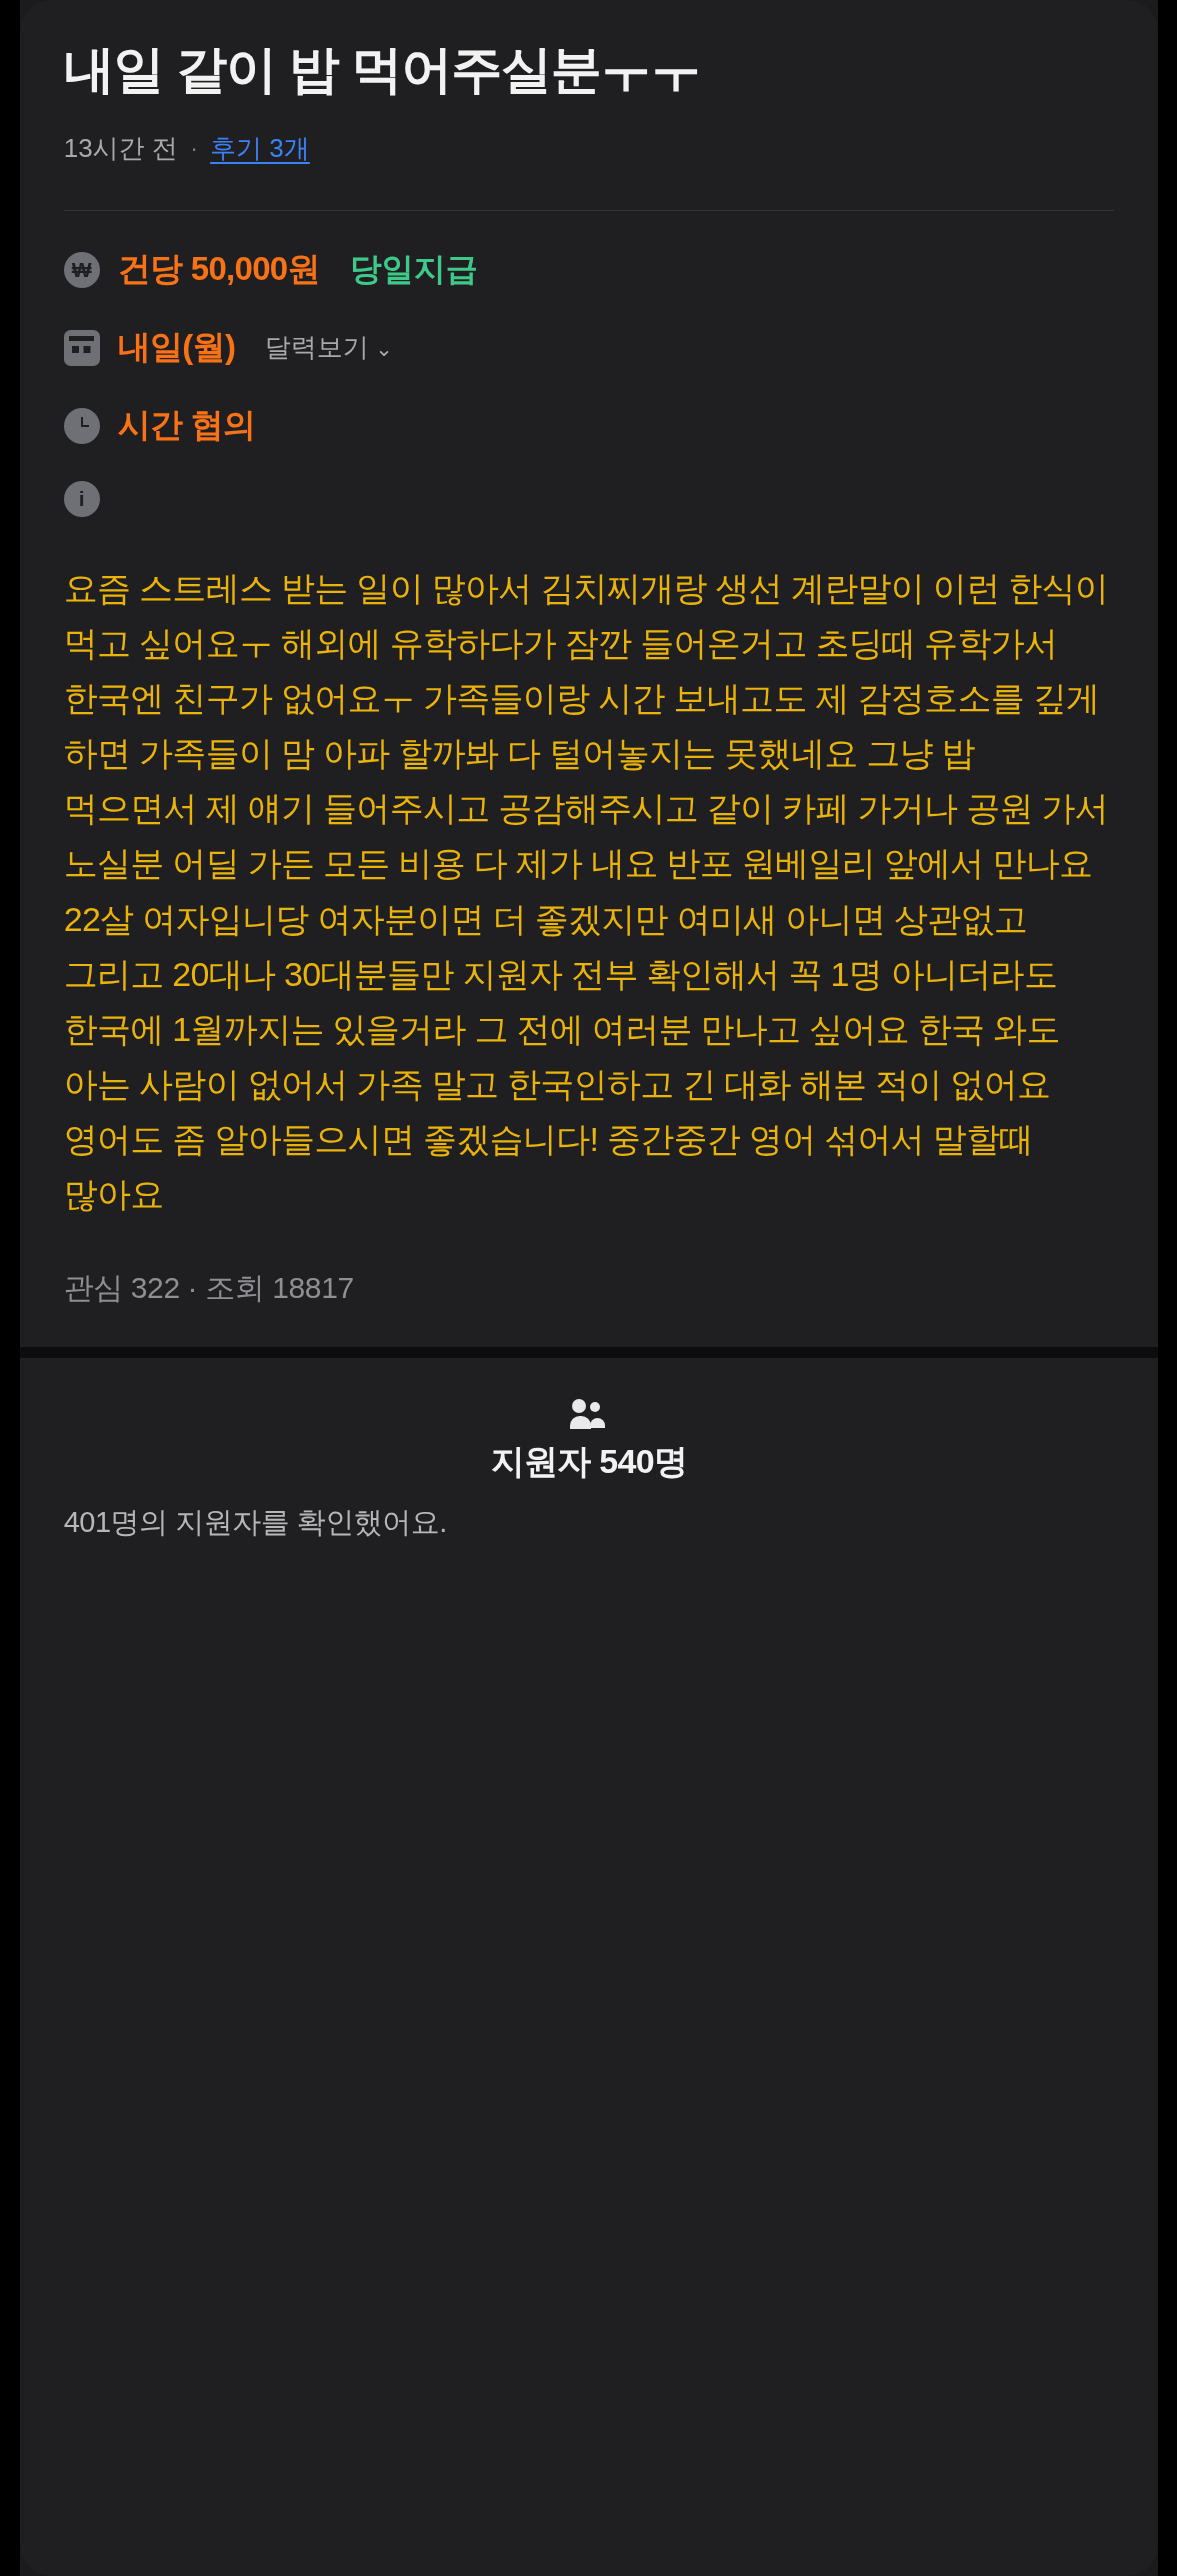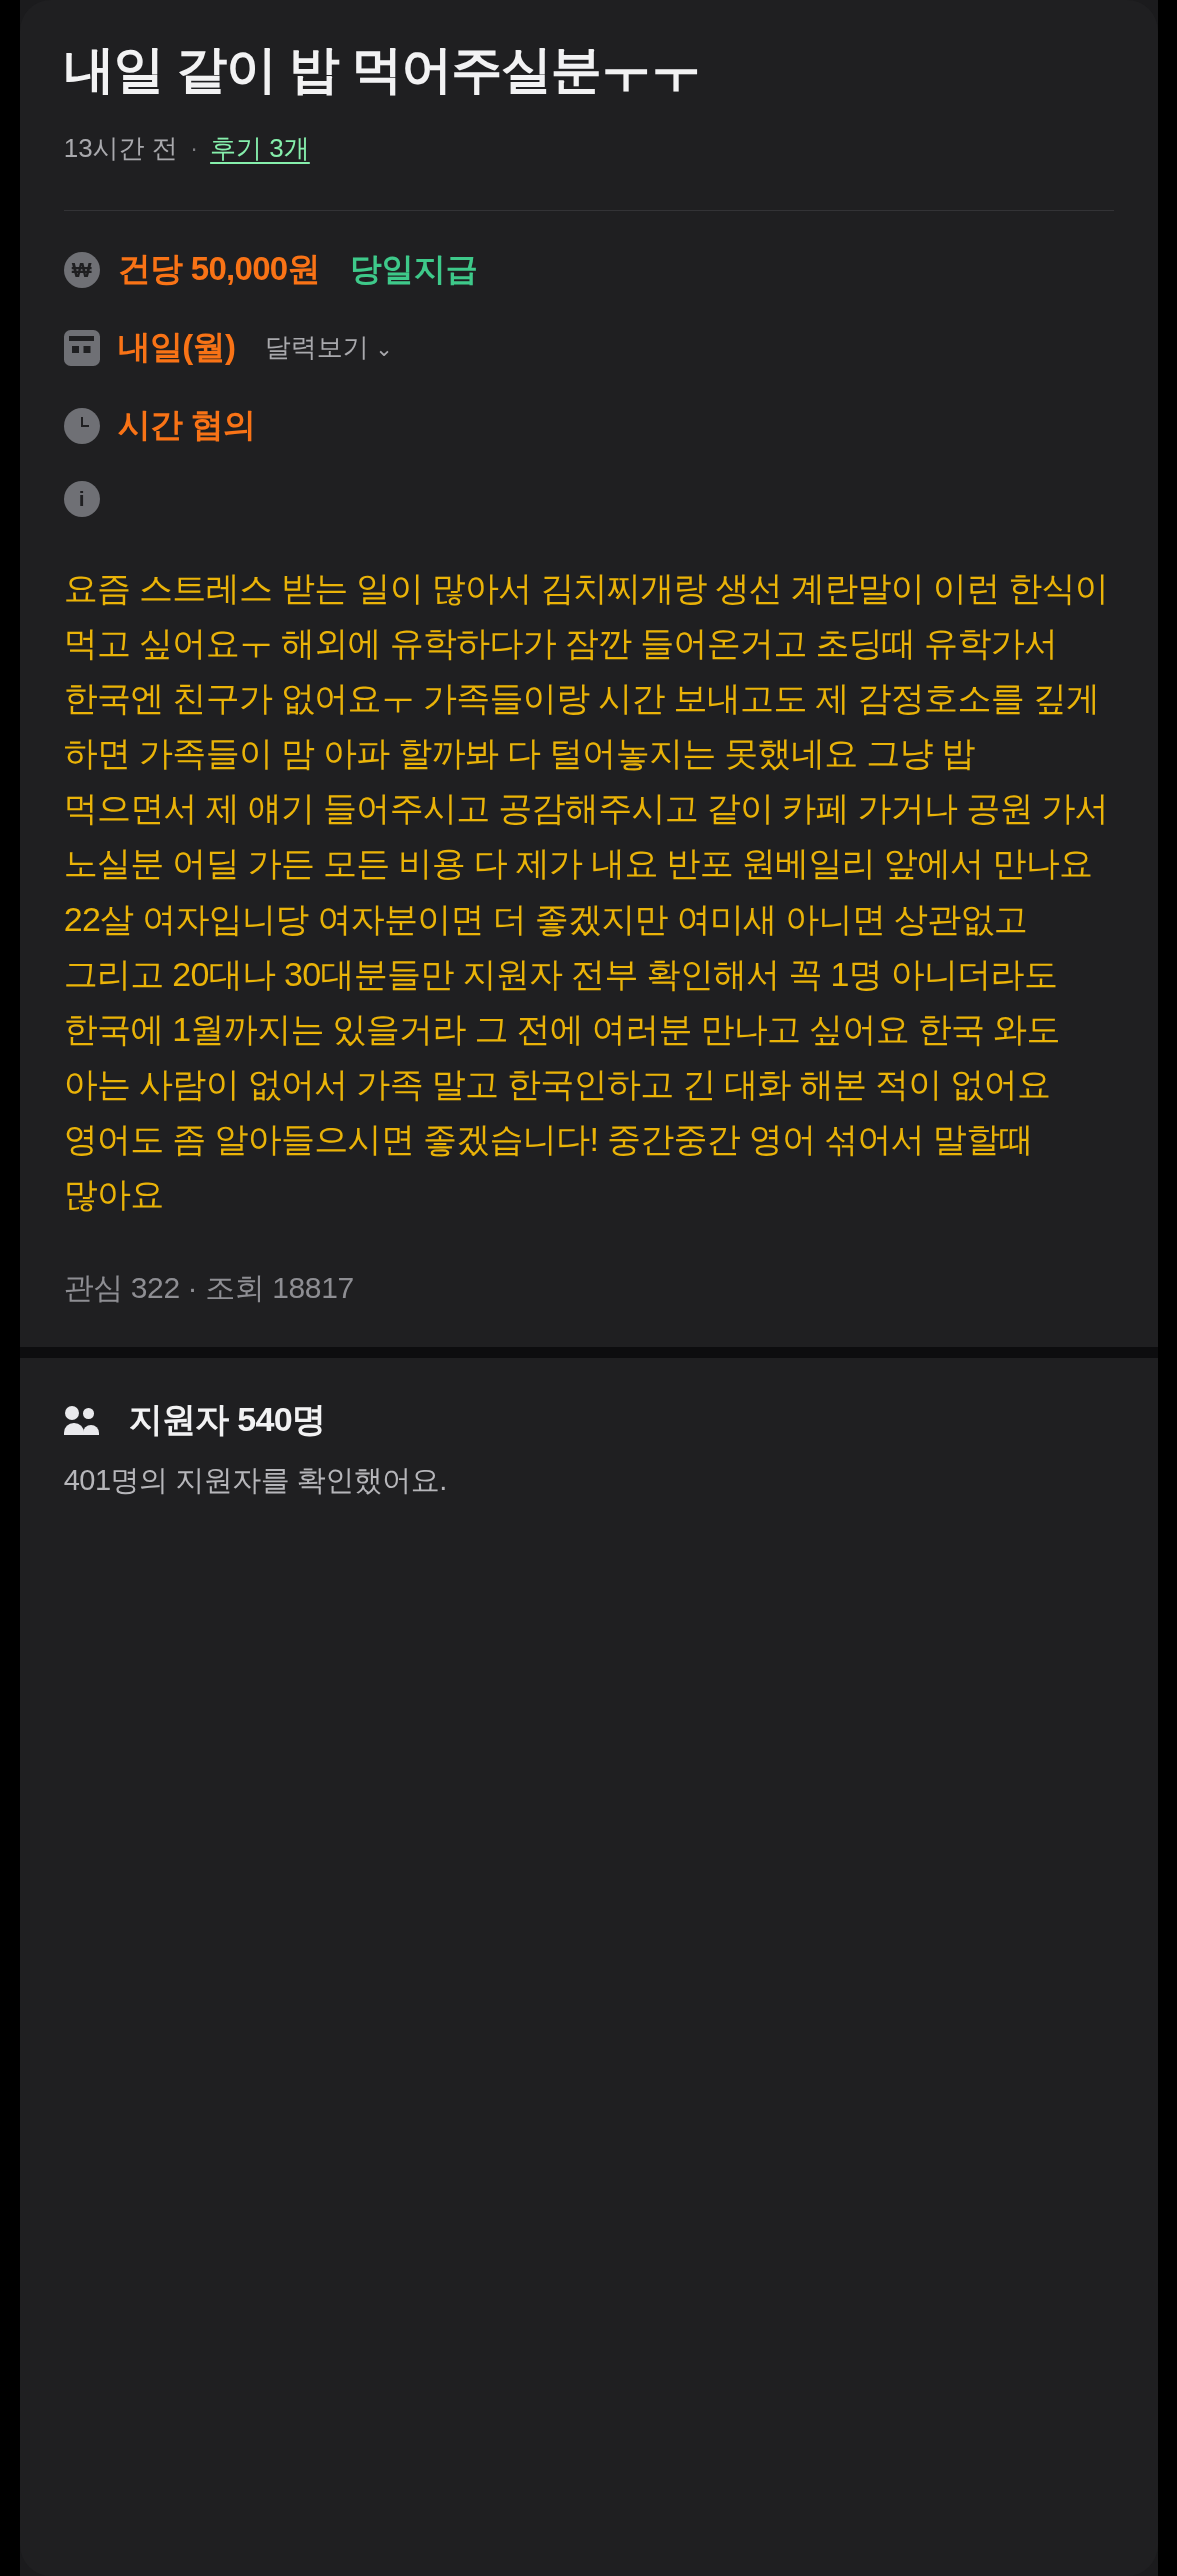--- a/index.html
+++ b/index.html
@@ -59,21 +59,21 @@
     display: flex;
     align-items: center;
     gap: 9px;
   }
   .meta-sep {
     color: #7d7d82;
     font-size: 23px;
     padding: 0 3.3px;
   }
   .meta-link {
-    color: #86efac;
+    color: #3b82f6;
     text-decoration: underline;
     text-underline-offset: 4.9px;
   }
 
   .divider {
     height: 0.8px;
     background: #333336;
     margin: 44px 0 0 0;
   }
   .divider.thick {
@@ -188,21 +188,22 @@
     letter-spacing: -0.4px;
   }
 
   
   .applicants {
     padding-top: 39px;
   }
   .applicant-head {
     display: flex;
     align-items: center;
-    gap: 27px;
+    gap: 9px;
+    flex-direction: column;
   }
   .people-icon {
     width: 38px; height: 33px;
     position: relative;
     flex: 0 0 auto;
   }
   .people-icon span {
     position: absolute;
     background: #e9e9ec;
   }

